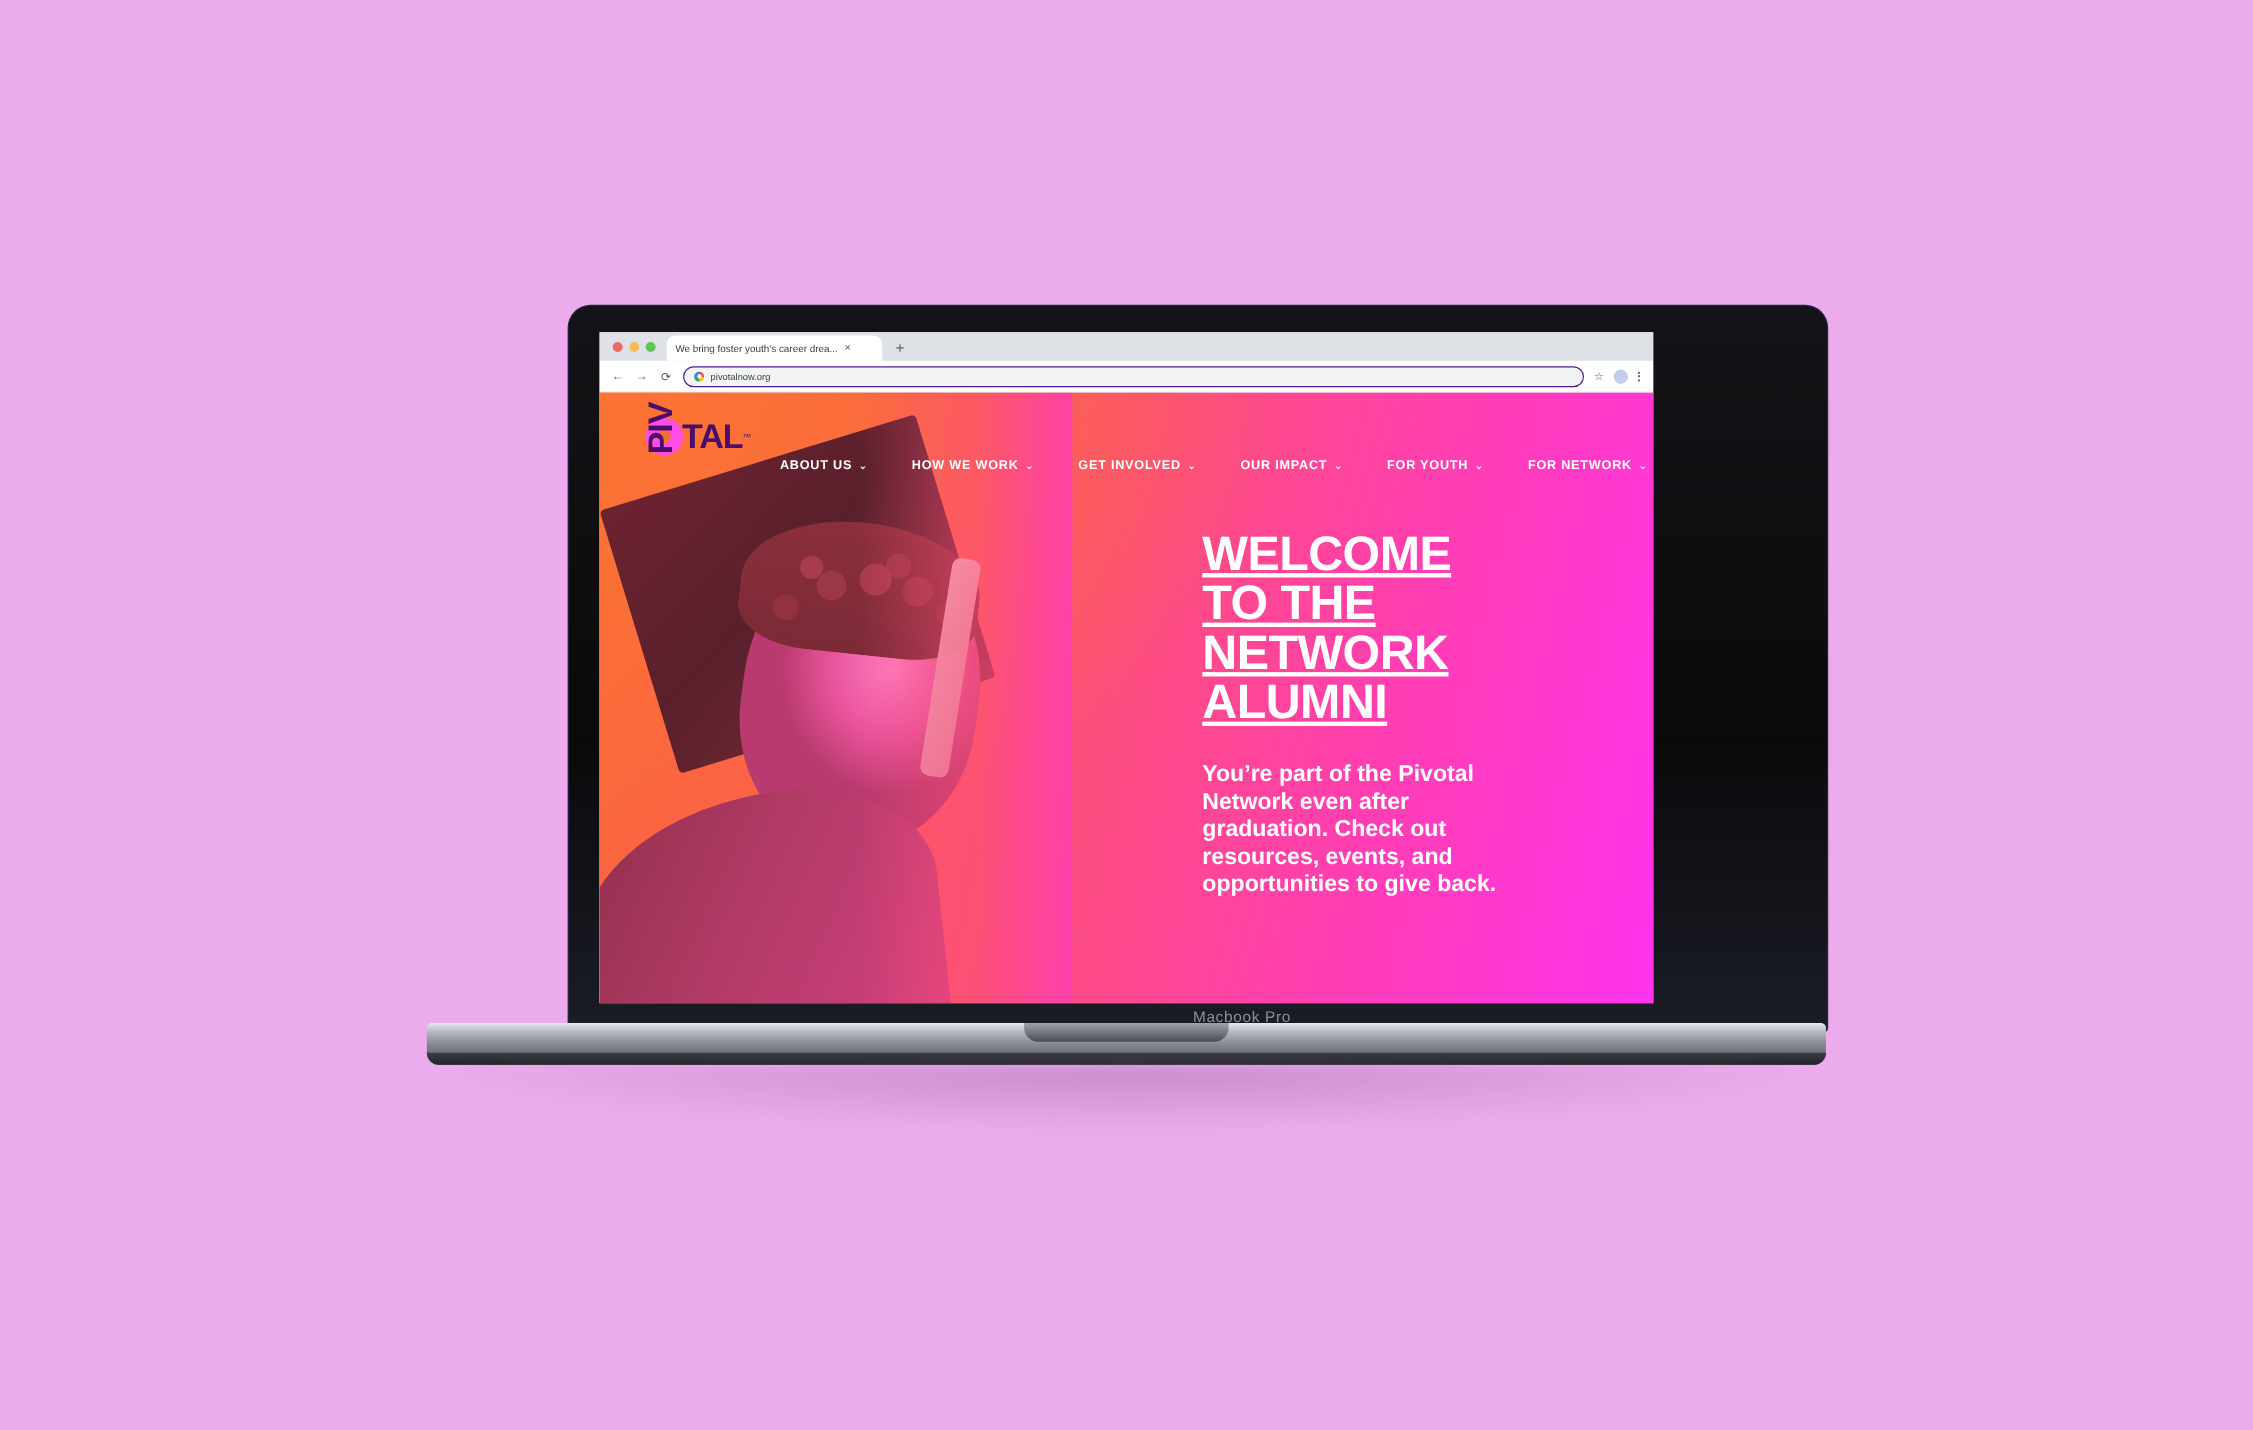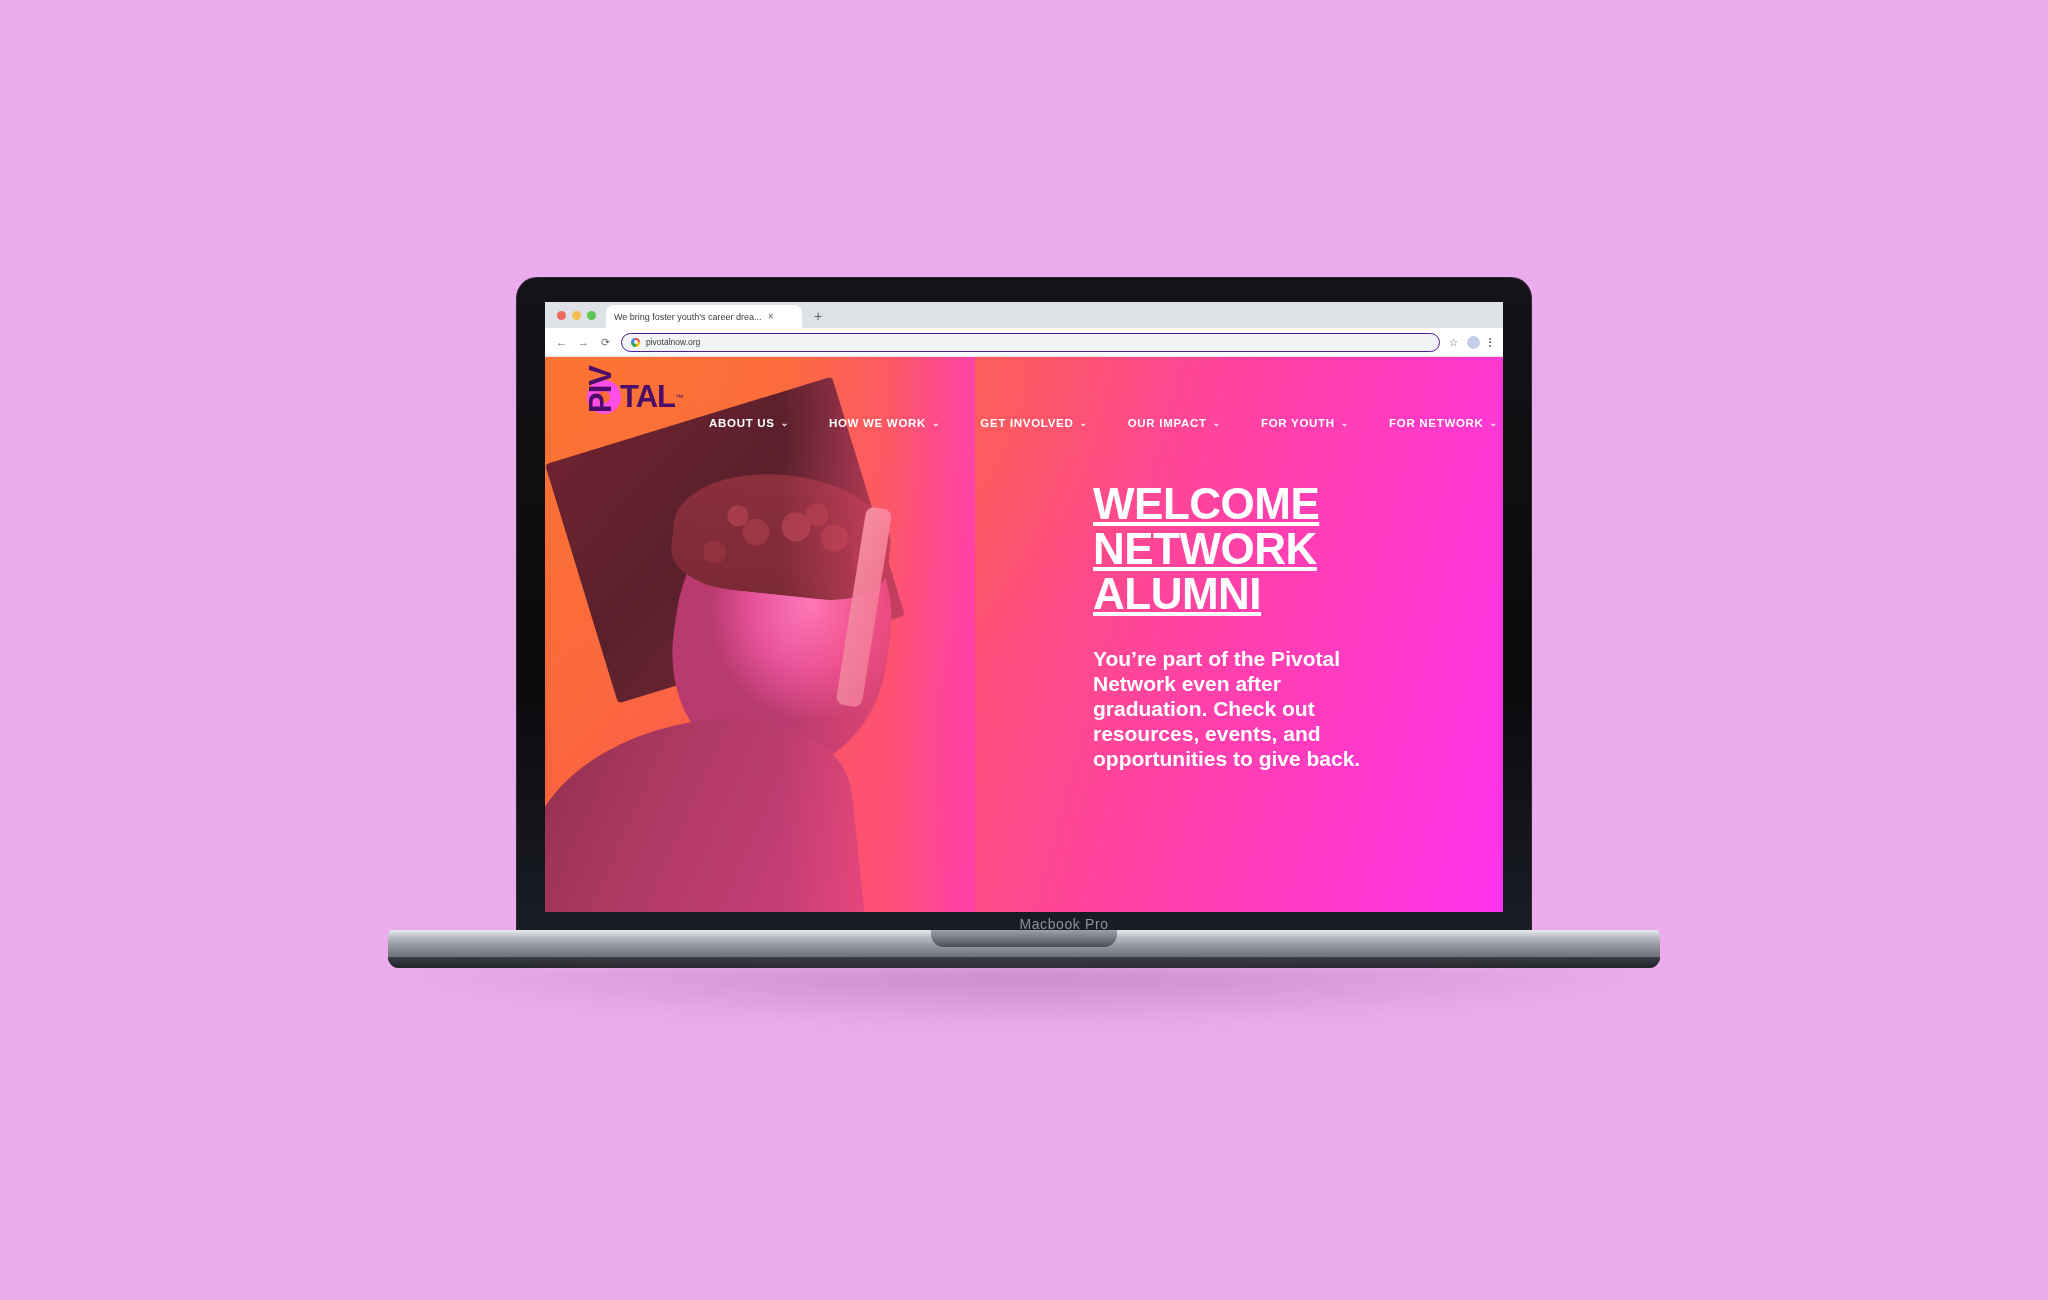--- a/index.html
+++ b/index.html
@@ -13,21 +13,21 @@
   
   #laptop {
     position:absolute;
     left:517px; top:278px;
     width:1014px; height:680px;
   }
 
   
   #lid {
     position:absolute; left:0; top:0;
-    width:1014px; height:660px;
+    width:1144px; height:660px;
     background:#4c1d95;
     border-radius:20px 20px 4px 4px;
     box-shadow:0 0 0 1px #2a2a30;
   }
   #bezel-inner {
     position:absolute; left:0; top:0; width:100%; height:100%;
     border-radius:20px 20px 4px 4px;
     background:linear-gradient(180deg,#141418 0%,#0a0a0c 60%,#1b1d26 100%);
   }
   #macbook-label {
@@ -336,20 +336,21 @@
             <div class="menu-item">
               <span>FOR NETWORK</span>
               <span class="chev">⌄</span>
             </div>
           </div>
         </div>
 
         <div id="hero-copy">
           <div id="headline">
             <span>WELCOME</span>
+            <span>TO THE</span>
             <span>NETWORK</span>
             <span>ALUMNI</span>
           </div>
           <div id="subcopy">You’re part of the Pivotal Network even after graduation. Check out resources, events, and opportunities to give back.</div>
         </div>
 
       </div>
     </div>
 
     <div id="macbook-label">Macbook Pro</div>

